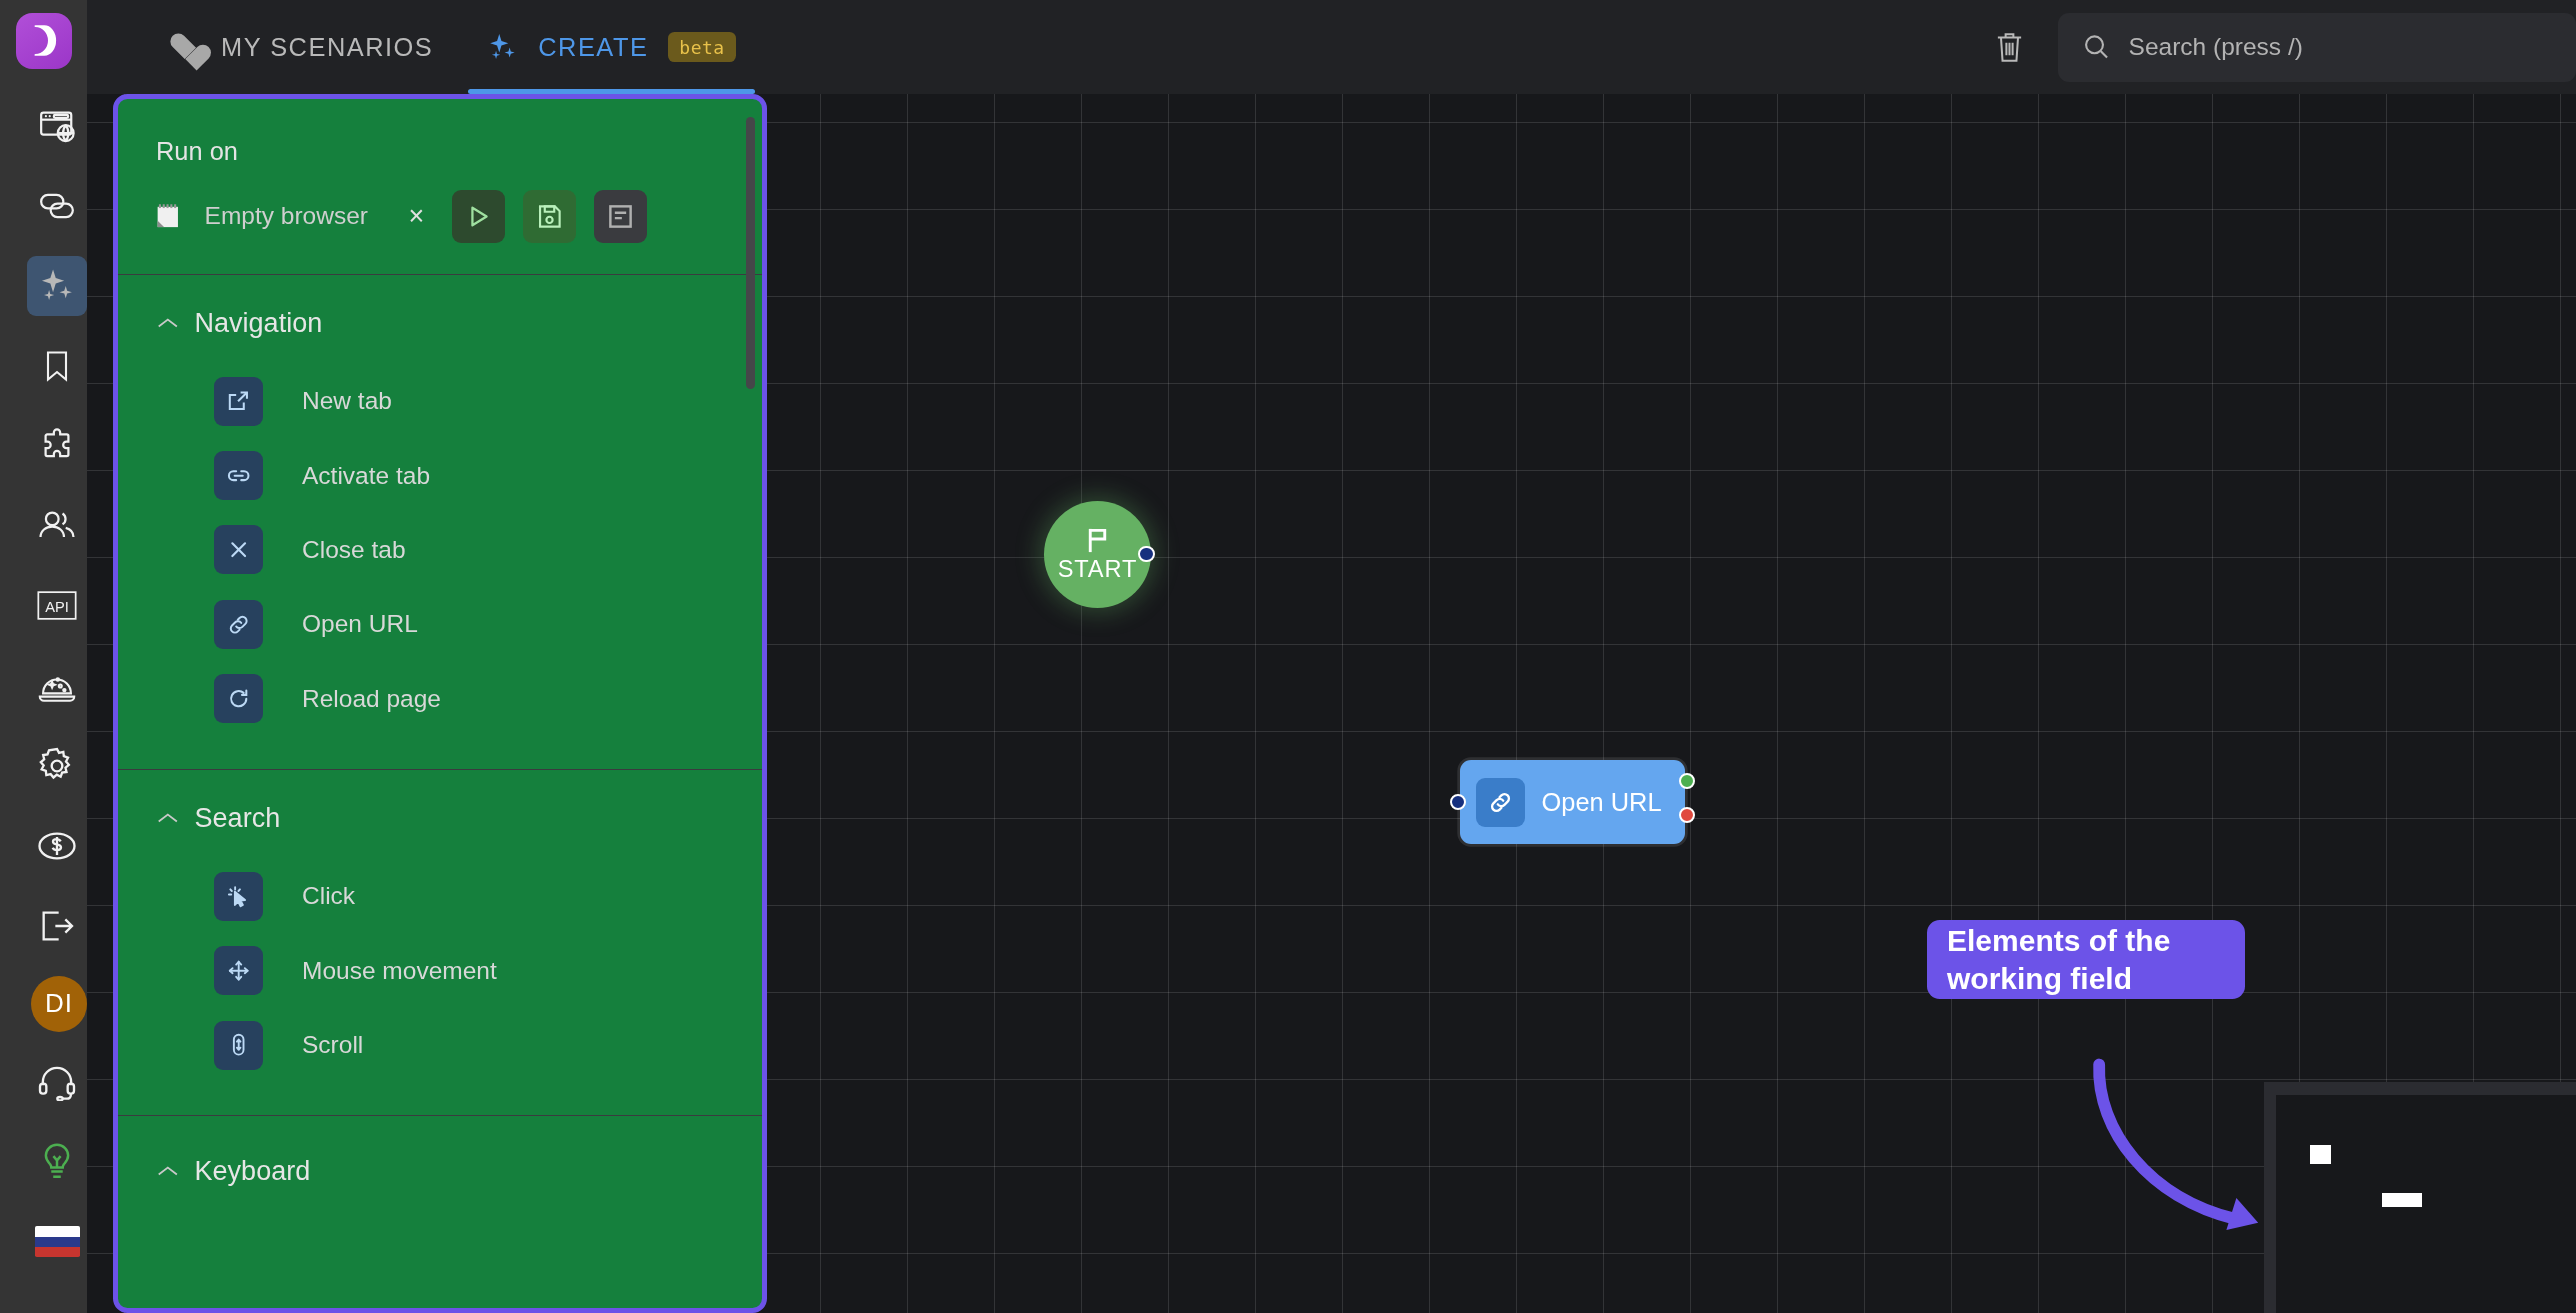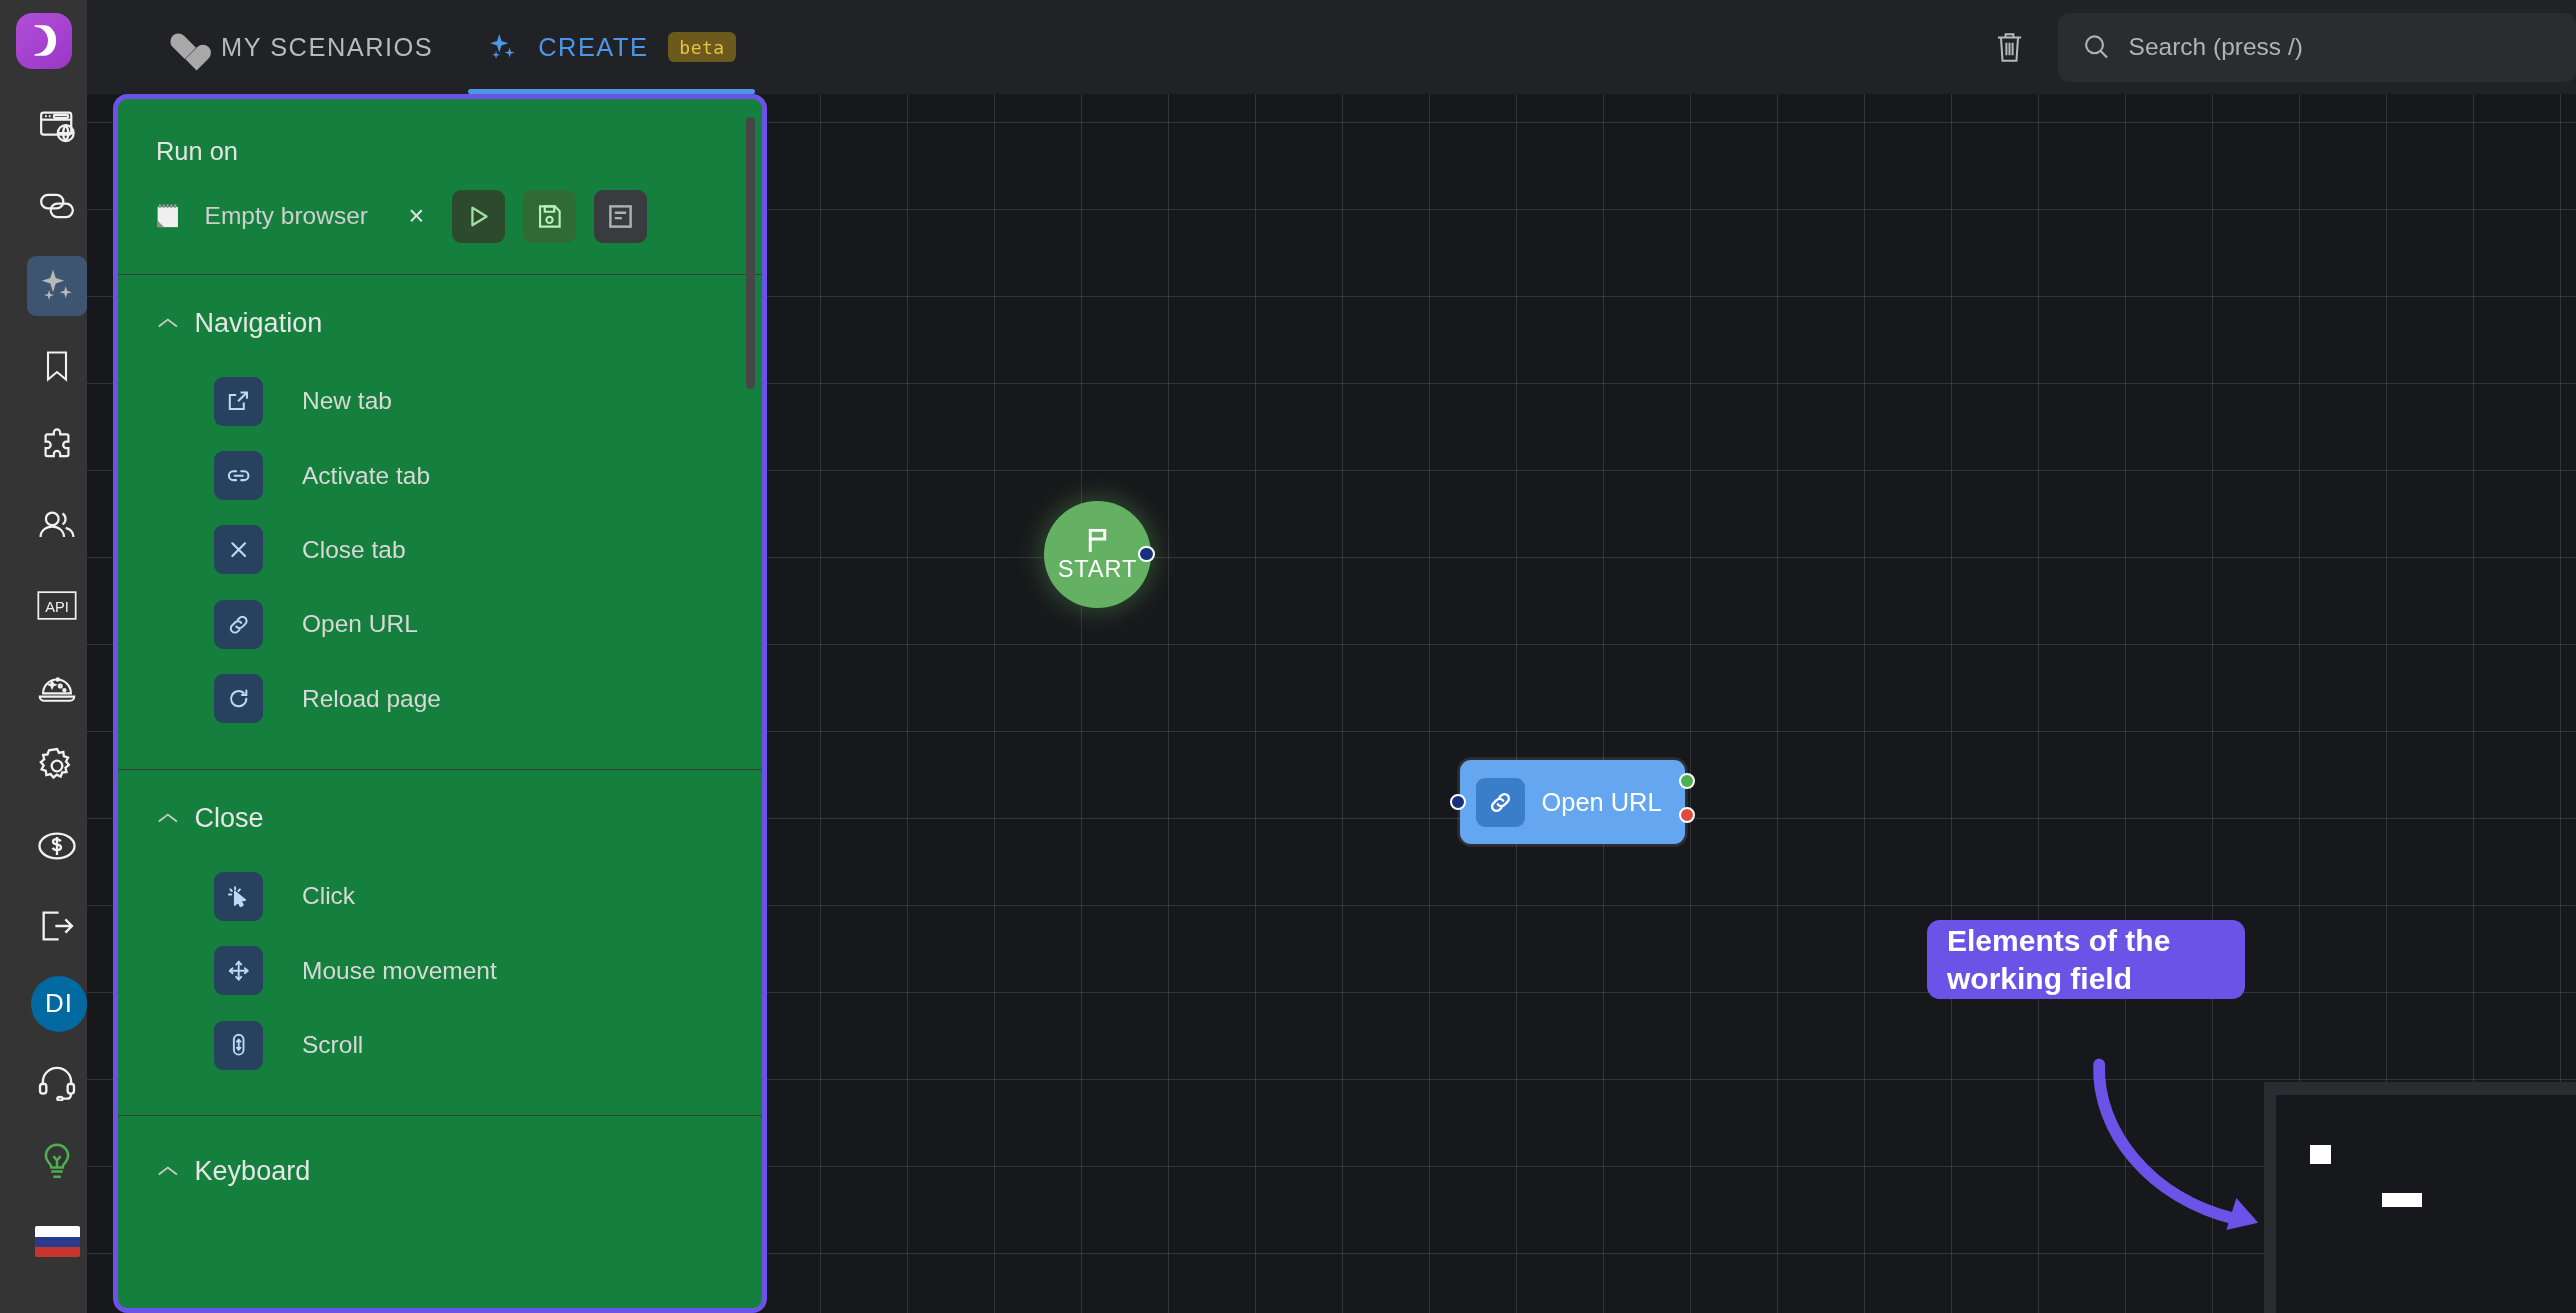--- a/index.html
+++ b/index.html
@@ -24,21 +24,21 @@
   }
   .rail-items { margin-top: 27px; display: flex; flex-direction: column; align-items: flex-end; width: 100%; }
   .rail-btn {
     width: 60px; height: 60px; margin-bottom: 20px; border-radius: 9px;
     display: flex; align-items: center; justify-content: center;
     color: #f1f1f1;
   }
   .rail-btn.active { background: #3e5571; }
   .rail-btn svg { display: block; }
   .rail-avatar {
-    width: 56px; height: 56px; border-radius: 50%; background: #0369a1;
+    width: 56px; height: 56px; border-radius: 50%; background: #a16207;
     display: flex; align-items: center; justify-content: center;
     color: #fff; font-size: 26px; letter-spacing: 0.9px; font-weight: 400;
     margin-bottom: 20px;
   }
   .flag-ru { width: 45px; height: 31px; border-radius: 1.8px; overflow: hidden; display:flex; flex-direction:column; }
   .flag-ru i { display:block; flex:1; }
   .flag-ru i:nth-child(1){ background:#ffffff; }
   .flag-ru i:nth-child(2){ background:#2a3a8c; }
   .flag-ru i:nth-child(3){ background:#c7352f; }
 
@@ -468,21 +468,21 @@
         </div>
       </div>
 
       <div class="sec">
         <div class="sec-head">
           <span class="chev">
             <svg width="23.6" height="14.5" viewBox="0 0 26 16" fill="none" stroke="currentColor" stroke-width="2">
                 <path d="M3 11.5 L13 4 L23 11.5"></path>
               </svg>
           </span>
-          <span class="sec-title">Close</span>
+          <span class="sec-title">Search</span>
         </div>
         <div class="sec-list">
           <div class="act-row">
             <span class="ai">
               <svg width="25.4" height="25.4" viewBox="0 0 20 20" fill="none" stroke="currentColor" stroke-width="1.5" stroke-linecap="round">
                 <path d="M7 6 L7 16.5 L9.6 13.8 L11.5 17.5 L13.3 16.5 L11.4 13 L15 12.6 Z" fill="currentColor" stroke-linejoin="round"></path>
                 <path d="M7.2 2.6v1.8M3.4 4.2l1.2 1.3M2.3 8.3h1.8M11 4.2L9.8 5.5"></path>
               </svg>
             </span>
             <span class="al">Click</span>

